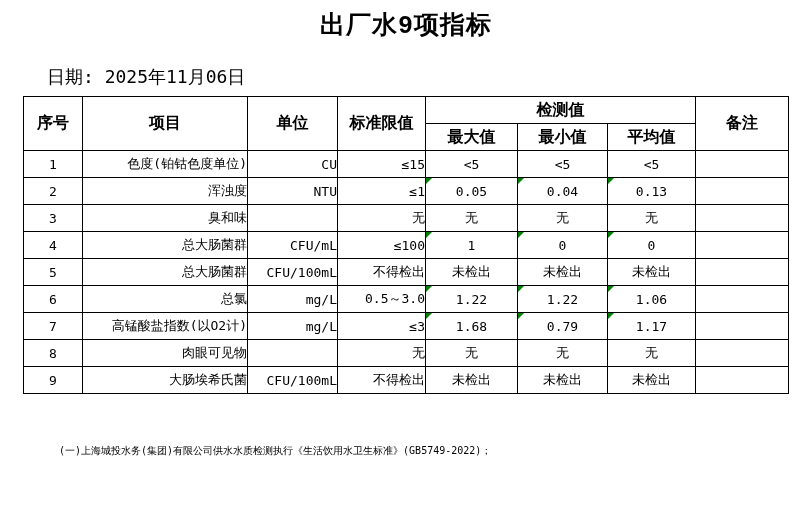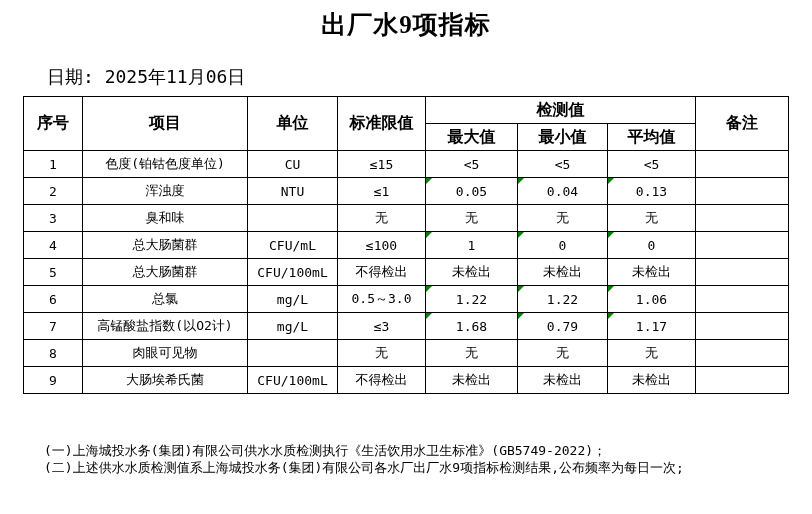--- a/index.html
+++ b/index.html
@@ -8,21 +8,21 @@
     font-family:"DejaVu Sans Mono","Liberation Sans",sans-serif;
     color:#000;
     -webkit-font-smoothing:none;
   }
   .page-title{
     margin:8px 0 0 0;
     text-align:center;
     font-size:25px;
     font-weight:bold;
     letter-spacing:1px;
-    font-family:Liberation Serif, serif;
+    font-family:Liberation Mono, monospace;
   }
   .date-line{
     margin:24px 0 0 47px;
     font-size:18px;
   }
   table.report{
     margin:7px 0 0 23px;
     border-collapse:collapse;
     table-layout:fixed;
     width:765px;
@@ -38,37 +38,37 @@
     white-space:nowrap;
   }
   table.report th{
     font-weight:bold;
     text-align:center;
     font-size:16px;
   }
   tr.hrow{height:27px;}
   tr.drow{height:27px;}
   .c-center{text-align:center;}
-  .c-left{text-align:center;padding-left:3px;margin-left:37px;}
+  .c-left{text-align:right;padding-left:3px;margin-left:37px;}
   td.c-left{padding-left:3px;}
   .tri{
     position:absolute;top:0;left:0;width:0;height:0;
     border-top:6px solid #008000;
     border-right:6px solid transparent;
   }
   .notes{
     margin-top:48px;
   }
   .notes-label{
     margin-left:25px;
     font-size:13px;
   }
   .note-item{
-    margin-left:44px;
-    font-size:13px;
+    margin-left:59px;
+    font-size:10px;
     line-height:17px;
   }
   .note-item:first-of-type{margin-top:9px;}
 </style>
 </head>
 <body>
 
 <h1 class="page-title">出厂水9项指标</h1>
 
 <div class="date-line">日期: 2025年11月06日</div>
@@ -188,14 +188,13 @@
         <td class="c-center"><span>未检出</span></td>
         <td class="c-center"><span>未检出</span></td>
         <td class="c-center"><span>未检出</span></td>
         <td class="c-center"><span></span></td>
       </tr>
     </tbody>
 </table>
 
 <div class="notes">
   <div class="note-item">(一)上海城投水务(集团)有限公司供水水质检测执行《生活饮用水卫生标准》(GB5749-2022)；</div>
-  <div class="note-item">(二)上述供水水质检测值系上海城投水务(集团)有限公司各水厂出厂水9项指标检测结果,公布频率为每日一次;</div>
 </div>
 
 </body></html>

